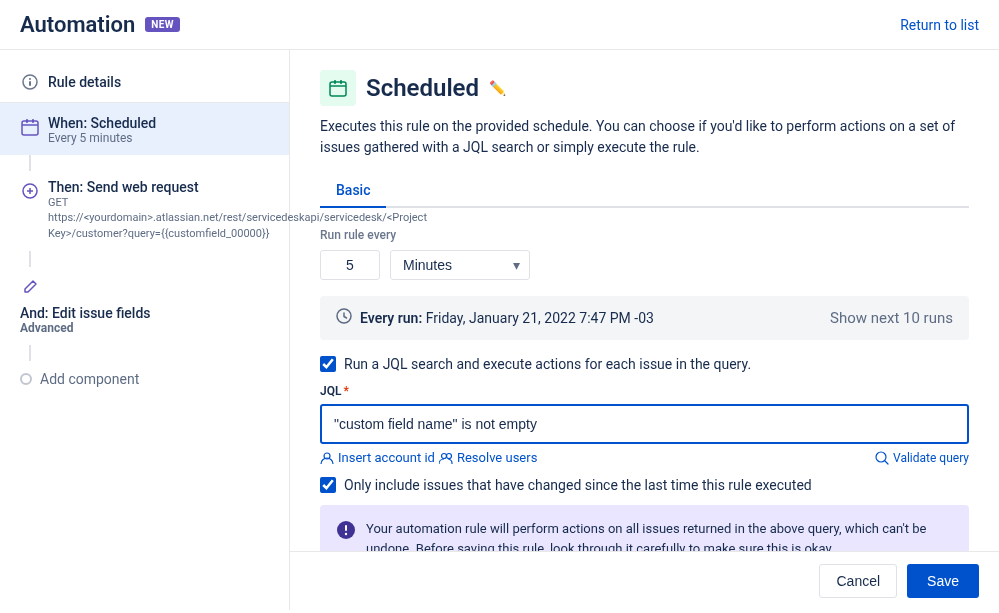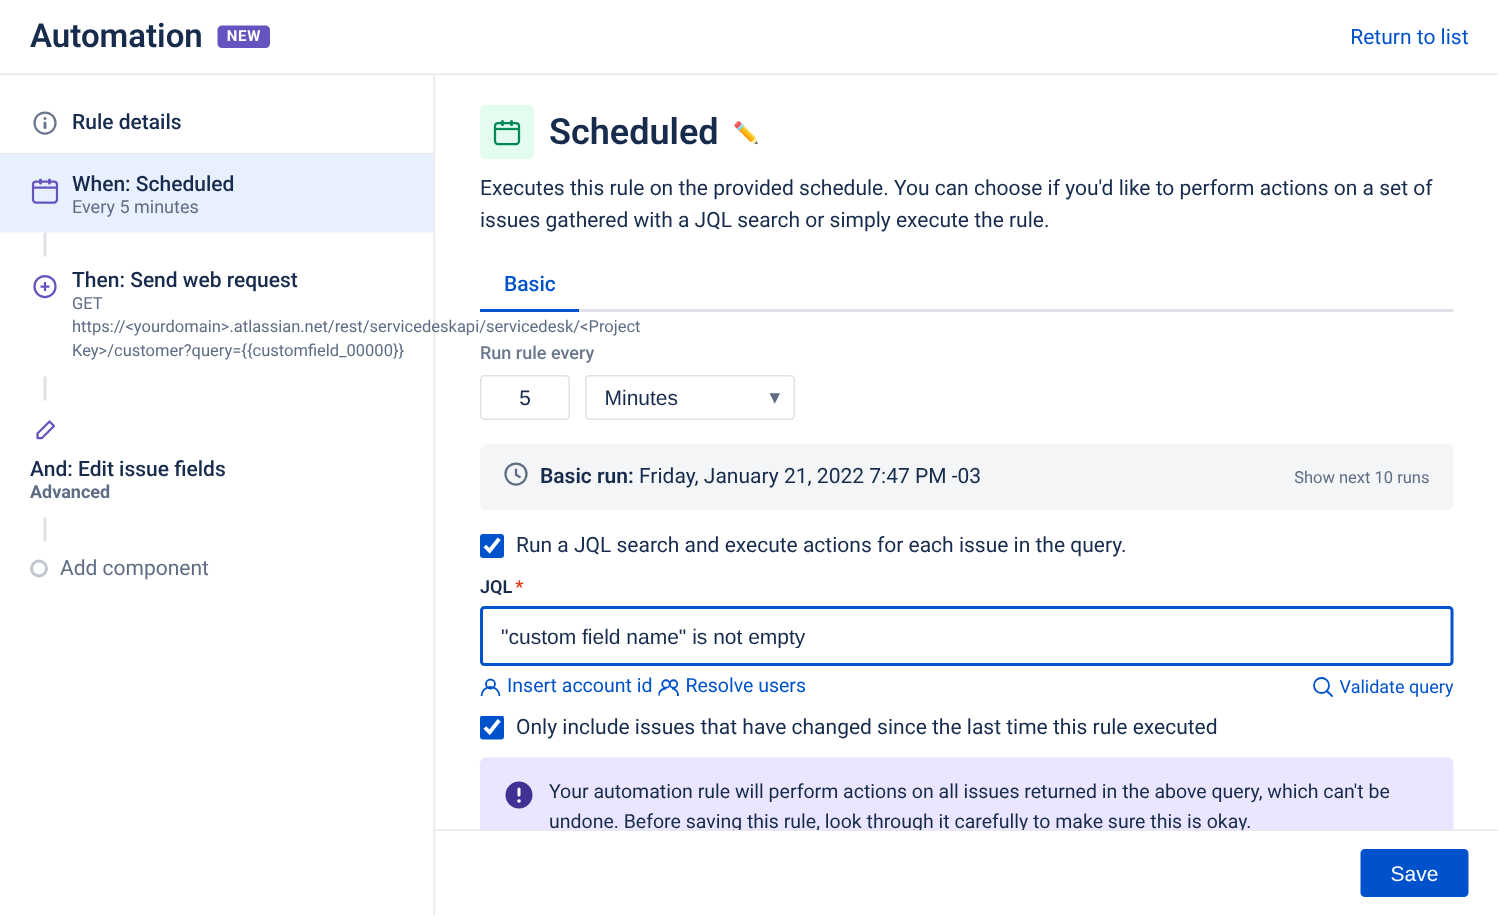--- a/index.html
+++ b/index.html
@@ -238,21 +238,21 @@
     }
     .next-run-text {
       font-size: 14px;
       color: #172b4d;
     }
     .next-run-label {
       font-weight: 600;
     }
     .show-runs-link {
       color: #5e6c84;
-      font-size: 11px;
+      font-size: 15px;
       cursor: pointer;
     }
 
     
     .checkbox-row {
       display: flex;
       align-items: center;
       gap: 8px;
       margin-bottom: 12px;
     }
@@ -514,21 +514,21 @@
       
       <div class="next-run-box">
         <div class="next-run-left">
           <span class="clock-icon">
             <svg width="16" height="16" viewBox="0 0 16 16" fill="none">
                 <circle cx="8" cy="8" r="7" stroke="#5e6c84" stroke-width="1.5"></circle>
                 <path d="M8 5v3.5l2.5 1.5" stroke="#5e6c84" stroke-width="1.5" stroke-linecap="round"></path>
               </svg>
           </span>
           <span class="next-run-text">
-            <span class="next-run-label">Basic run:</span>
+            <span class="next-run-label">Every run:</span>
             <span> Friday, January 21, 2022 7:47 PM -03</span>
           </span>
         </div>
         <span class="show-runs-link">Show next 10 runs</span>
       </div>
 
       
       <div class="checkbox-row">
         <input type="checkbox" checked="" style="">
         <label class="checkbox-label">Run a JQL search and execute actions for each issue in the query.</label>
@@ -582,17 +582,18 @@
               <circle cx="10" cy="14" r="1.2" fill="#fff"></circle>
               <rect x="9" y="5" width="2" height="6" rx="1" fill="#fff"></rect>
             </svg>
         </span>
         <span class="warning-text">Your automation rule will perform actions on all issues returned in the above query, which can't be undone. Before saving this rule, look through it carefully to make sure this is okay.</span>
       </div>
 
     </div>
 
     <div class="footer-actions">
+      <button class="btn-cancel">Cancel</button>
       <button class="btn-save">Save</button>
     </div>
   </div>
 
 </div>
 
 </body></html>

